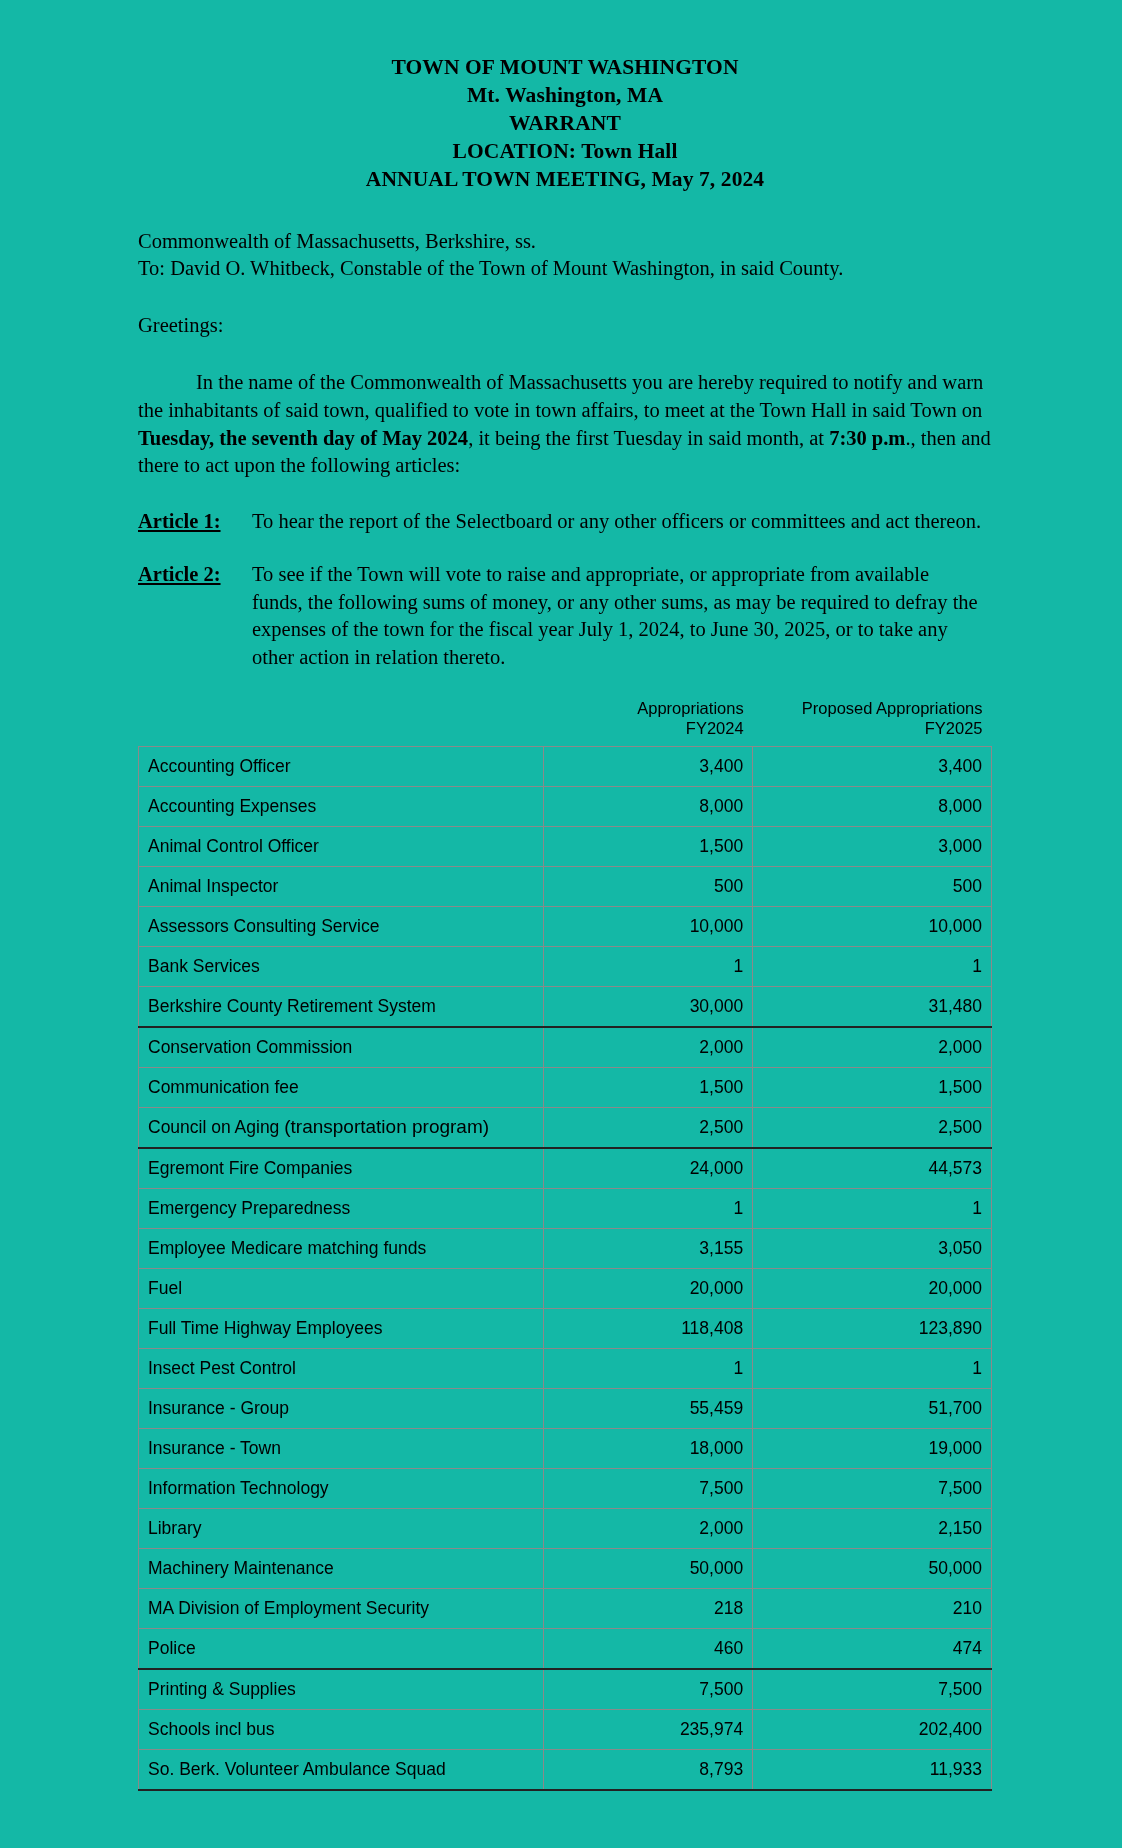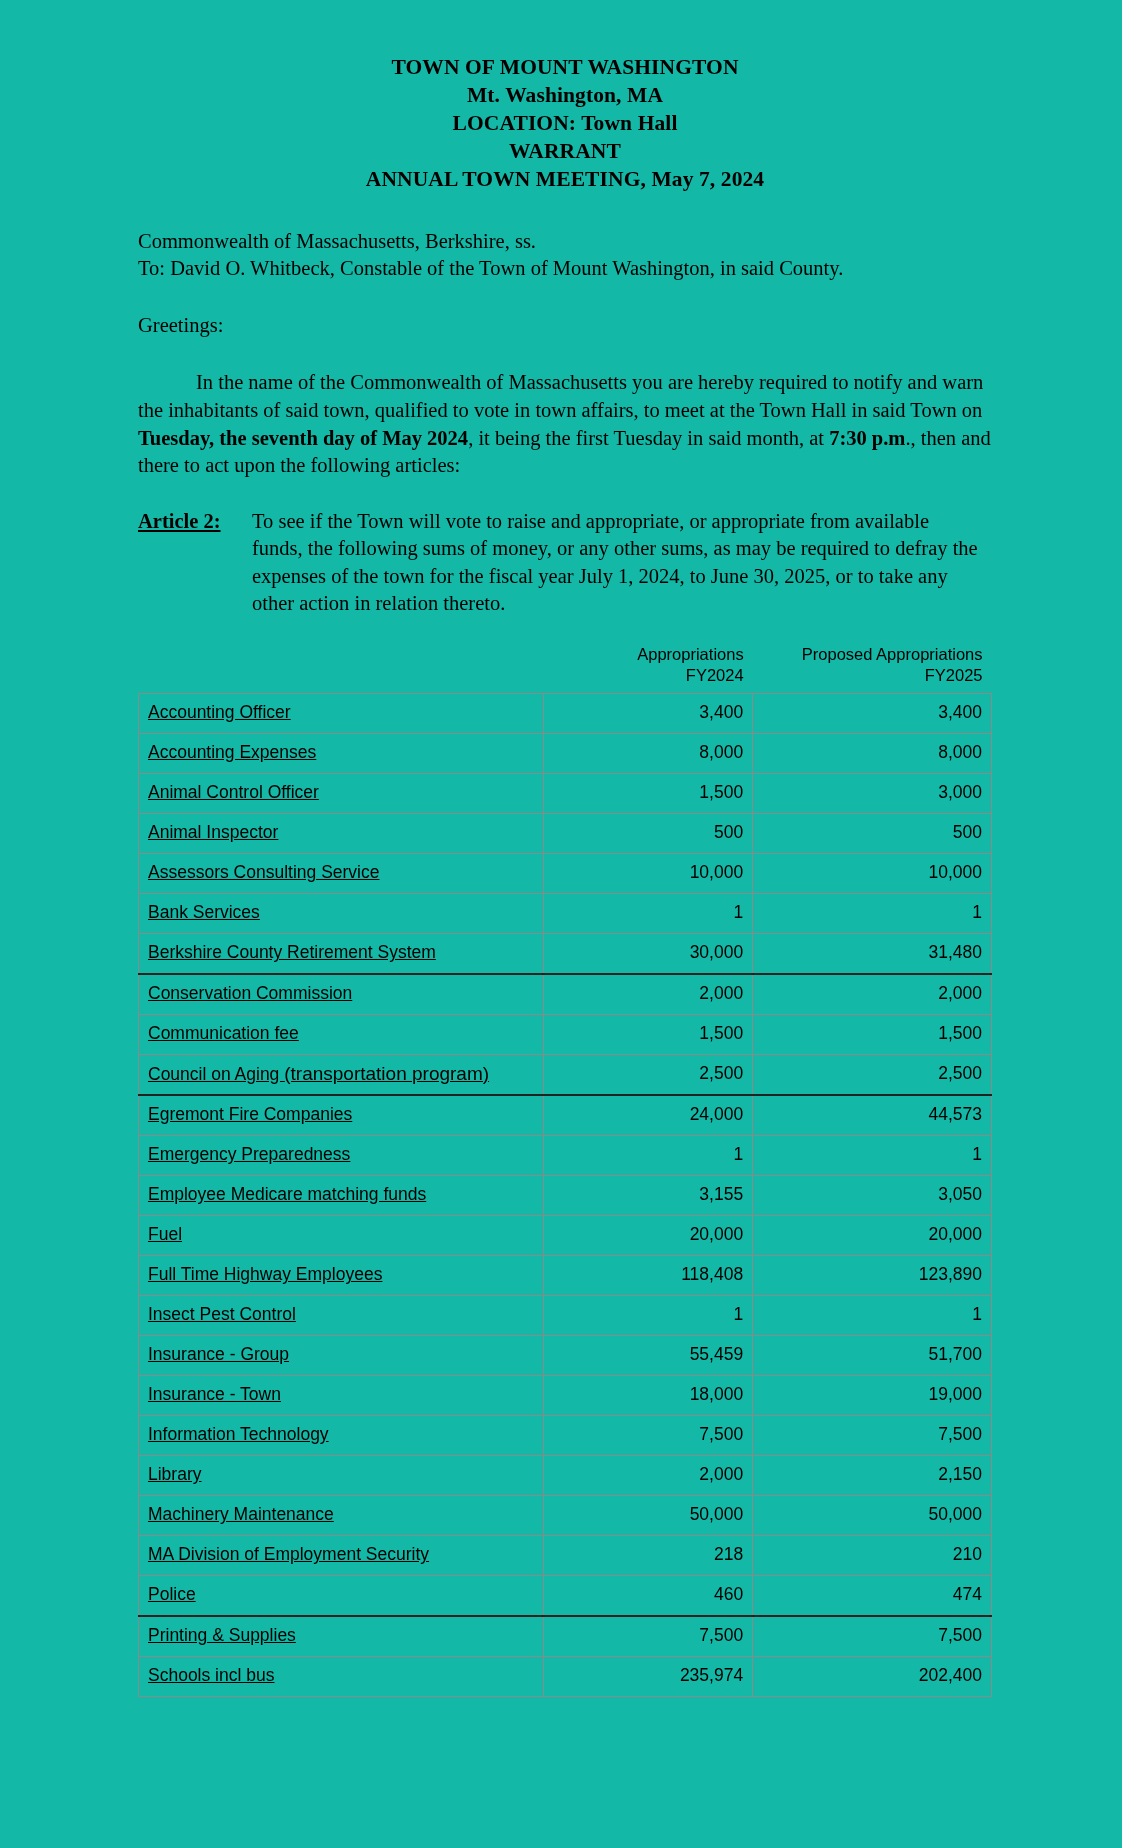--- a/index.html
+++ b/index.html
@@ -111,55 +111,58 @@
     border: 1px solid #8a8a8a;
     padding: 8px 9px 9px 9px;
     height: 22px;
     vertical-align: middle;
     line-height: 1.15;
   }
   table.budget tbody td.item {
     text-align: left;
     white-space: nowrap;
     overflow: hidden;
-    text-decoration: underline;
   }
   table.budget tbody td.num {
     text-align: right;
     white-space: nowrap;
   }
   table.budget tbody td.item .sub {
     font-size: 19px;
   }
   
   table.budget tbody tr.thick-top > td { border-top-color: #222222; border-top-width: 2px; }
   table.budget tbody tr.thick-bottom > td { border-bottom-color: #222222; border-bottom-width: 2px; }
 </style>
 </head>
 <body>
 
 <div class="page">
 
   <div class="doc-header">
     <span class="hline">TOWN OF MOUNT WASHINGTON</span>
     <span class="hline">Mt. Washington, MA</span>
+    <span class="hline">WARRANT</span>
     <span class="hline">LOCATION: Town Hall</span>
-    <span class="hline">WARRANT</span>
     <span class="hline">ANNUAL TOWN MEETING, May 7, 2024</span>
   </div>
 
   <div class="addr">
     <span class="line">Commonwealth of Massachusetts, Berkshire, ss.</span>
     <span class="line">To: David O. Whitbeck, Constable of the Town of Mount Washington, in said County.</span>
   </div>
 
   <div class="greeting">Greetings:</div>
 
   <p class="para"><span>In the name of the Commonwealth of Massachusetts you are hereby required to notify and warn the inhabitants of said town, qualified to vote in town affairs, to meet at the Town Hall in said Town on </span><b>Tuesday, the seventh day of May 2024</b><span>, it being the first Tuesday in said month, at </span><b>7:30 p.m</b><span>., then and there to act upon the following articles:</span></p>
 
+  <div class="article">
+    <div class="art-label">Article 1:</div>
+    <div class="art-body">To hear the report of the Selectboard or any other officers or committees and act thereon.</div>
+  </div>
 
   <div class="article">
     <div class="art-label">Article 2:</div>
     <div class="art-body">To see if the Town will vote to raise and appropriate, or appropriate from available funds, the following sums of money, or any other sums, as may be required to defray the expenses of the town for the fiscal year July 1, 2024, to June 30, 2025, or to take any other action in relation thereto.</div>
   </div>
 
   <div class="table-wrap">
     <table class="budget">
       <colgroup>
         <col class="c-item">
@@ -298,17 +301,22 @@
           <tr class=" thick-top">
             <td class="item"><span>Printing &amp; Supplies</span></td>
             <td class="num">7,500</td>
             <td class="num">7,500</td>
           </tr>
           <tr>
             <td class="item"><span>Schools incl bus</span></td>
             <td class="num">235,974</td>
             <td class="num">202,400</td>
           </tr>
+          <tr class=" thick-bottom">
+            <td class="item"><span>So. Berk. Volunteer Ambulance Squad</span></td>
+            <td class="num">8,793</td>
+            <td class="num">11,933</td>
+          </tr>
         </tbody>
     </table>
   </div>
 
 </div>
 
 </body></html>

